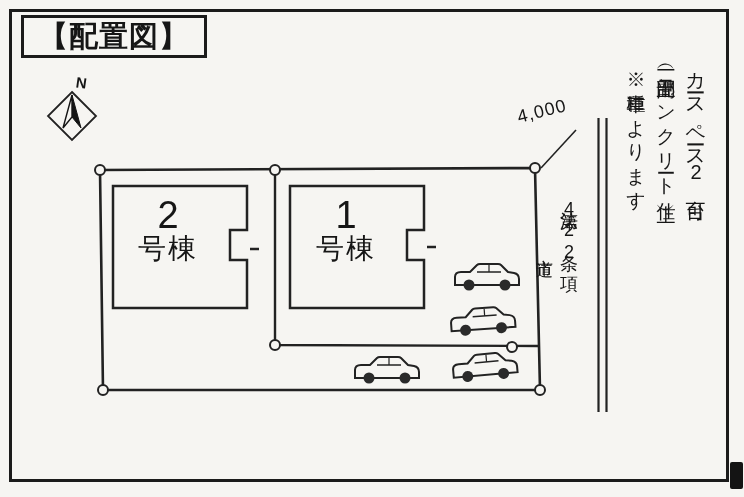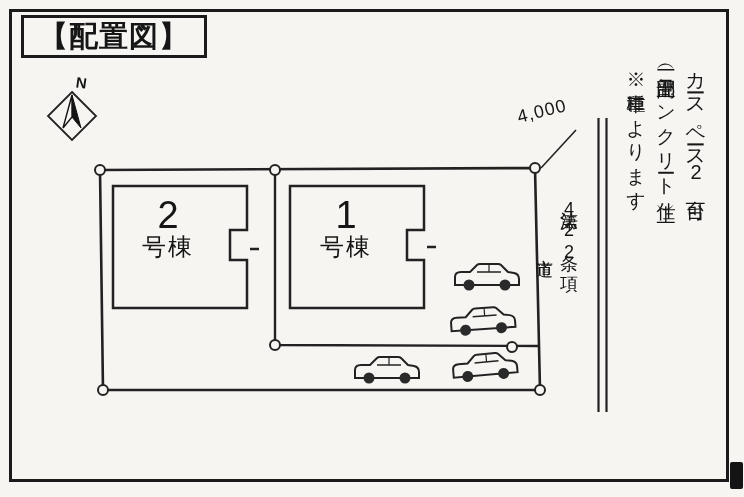--- a/index.html
+++ b/index.html
@@ -18,21 +18,21 @@
     display:flex; align-items:center; justify-content:center;
     font-size:29px; font-weight:bold; letter-spacing:1px;
   }
   svg.plan { position:absolute; left:0; top:0; width:744px; height:497px; }
   .compass-n {
     position:absolute; left:76px; top:74px; font-size:15px; font-weight:bold;
     transform:rotate(8deg);
   }
   .bldg-label { position:absolute; text-align:center; line-height:1.02; }
   .bldg-label .num { display:block; font-size:38px; }
-  .bldg-label .suffix { display:block; font-size:24px; letter-spacing:2px; }
+  .bldg-label .suffix { display:block; font-size:28px; letter-spacing:2px; }
   .bldg2 { left:118px; top:196px; width:100px; }
   .bldg1 { left:296px; top:196px; width:100px; }
   .dim-label {
     position:absolute; left:517px; top:101px; font-size:18px;
     transform:rotate(-14deg); letter-spacing:1px;
   }
   .vtext { writing-mode:vertical-rl; text-orientation:upright; }
   .road-law { position:absolute; left:557px; top:197px; font-size:18px; letter-spacing:1px; }
   .road-type { position:absolute; left:533px; top:246px; font-size:17px; letter-spacing:2px; }
   .notes {

